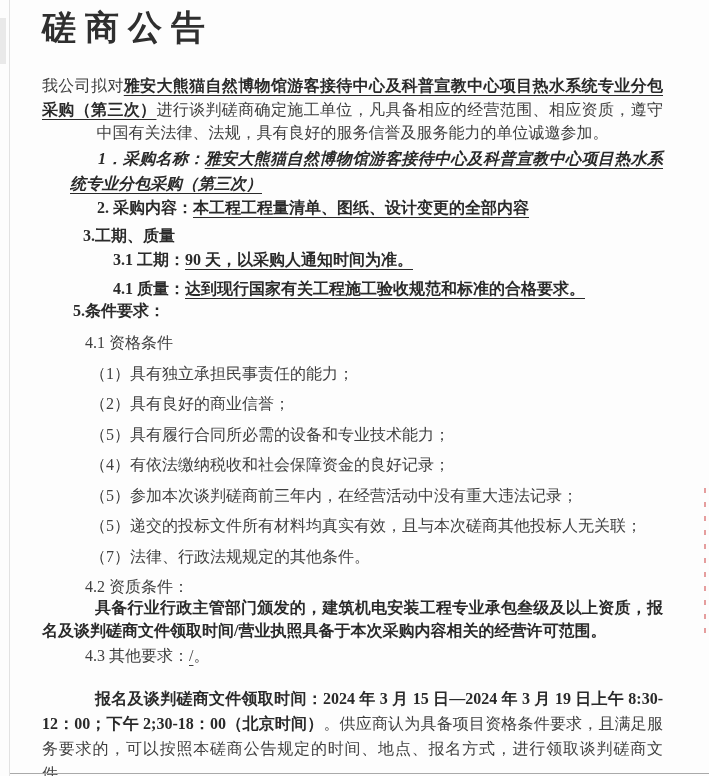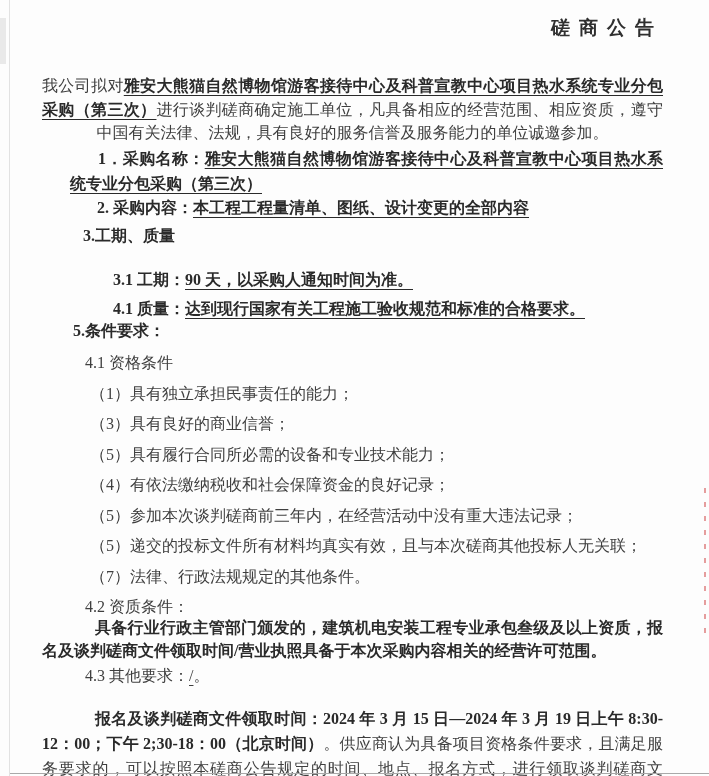--- a/index.html
+++ b/index.html
@@ -21,40 +21,40 @@
   .edge-left{position:absolute;left:9px;top:0;bottom:0;width:1px;background:#e2e2e2;}
   .edge-left2{position:absolute;left:0;top:18px;width:6px;height:46px;background:#d9d9d9;opacity:.55;}
   .edge-bottom{position:absolute;left:10px;right:0;bottom:2px;height:1px;background:#a9a9a9;}
   .edge-red{
     position:absolute;right:3px;top:488px;height:145px;width:2px;
     background:repeating-linear-gradient(to bottom,#d86a6a 0 5px,transparent 5px 14px);
     opacity:.65;
   }
   
   h1{
-    font-size:19px;line-height:36px;font-weight:bold;color:#2f2f2f;
-    text-align:right;letter-spacing:9px;margin:0 0 28px 0;
+    font-size:34px;line-height:36px;font-weight:bold;color:#2f2f2f;
+    text-align:left;letter-spacing:9px;margin:0 0 28px 0;
   }
   p{margin:0;font-size:16px;line-height:20px;}
   .intro{
     line-height:23.5px;
     text-align:justify;text-align-last:center;text-justify:inter-character;
     margin-bottom:1px;
   }
   .bold{font-weight:bold;color:#2a2a2a;}
   .bu{font-weight:bold;color:#2a2a2a;text-decoration:underline;text-underline-offset:4px;text-decoration-thickness:1px;}
   .u{text-decoration:underline;text-underline-offset:4px;text-decoration-thickness:1px;}
   .tail-pad{padding-right:12px;}
   .item1{
     line-height:25.5px;margin:0 0 1px 28px;text-indent:28px;
-    text-align:justify;text-justify:inter-character;
+    text-align:justify;text-justify:inter-character;font-style:italic;
   }
   .row{white-space:nowrap;}
   .ind-2{padding-left:55px;margin-bottom:8px;}      
-  .ind-3{padding-left:41px;margin-bottom:24px;}      
+  .ind-3{padding-left:41px;margin-bottom:4px;}      
   .ind-31{padding-left:71px;margin-bottom:9px;}     
   .ind-32{padding-left:71px;margin-bottom:2px;}     
   .ind-4{padding-left:31px;margin-bottom:12px;}     
   .ind-41{padding-left:43px;margin-bottom:11px;}    
   .qual{padding-left:48px;margin-bottom:10.5px;}    
   .ind-42{padding-left:43px;margin-bottom:0;}
   .para42{
     line-height:22.5px;margin-bottom:4px;text-indent:53px;
     font-weight:bold;color:#2a2a2a;
     text-align:justify;text-justify:inter-character;
@@ -87,21 +87,21 @@
 
   <p class="row ind-31"><span class="bold">3.1 工期：</span><span class="bu tail-pad">90 天，以采购人通知时间为准。</span></p>
 
   <p class="row ind-32"><span class="bold">4.1 质量：</span><span class="bu tail-pad">达到现行国家有关工程施工验收规范和标准的合格要求。</span></p>
 
   <p class="row ind-4 bold">5.条件要求：</p>
 
   <p class="row ind-41">4.1 资格条件</p>
 
   <p class="row qual">（1）具有独立承担民事责任的能力；</p>
-  <p class="row qual">（3）具有良好的商业信誉；</p>
+  <p class="row qual">（2）具有良好的商业信誉；</p>
   <p class="row qual">（5）具有履行合同所必需的设备和专业技术能力；</p>
   <p class="row qual">（4）有依法缴纳税收和社会保障资金的良好记录；</p>
   <p class="row qual">（5）参加本次谈判磋商前三年内，在经营活动中没有重大违法记录；</p>
   <p class="row qual">（5）递交的投标文件所有材料均真实有效，且与本次磋商其他投标人无关联；</p>
   <p class="row qual">（7）法律、行政法规规定的其他条件。</p>
 
   <p class="row ind-42">4.2 资质条件：</p>
 
   <p class="para42">具备行业行政主管部门颁发的，建筑机电安装工程专业承包叁级及以上资质，报名及谈判磋商文件领取时间/营业执照具备于本次采购内容相关的经营许可范围。</p>
 

